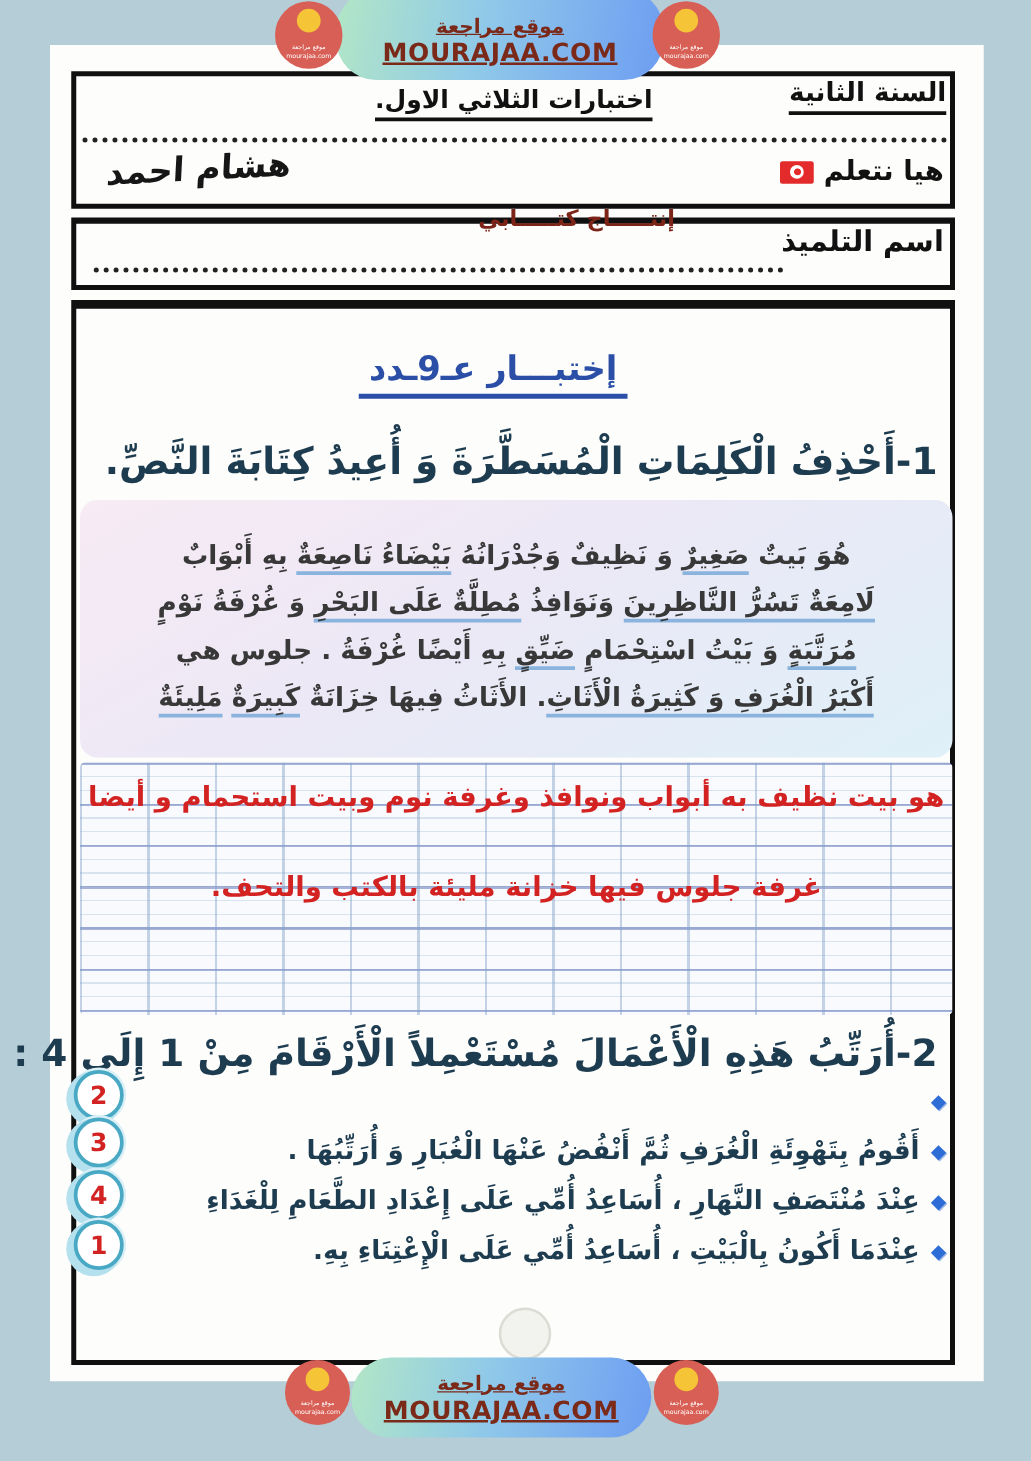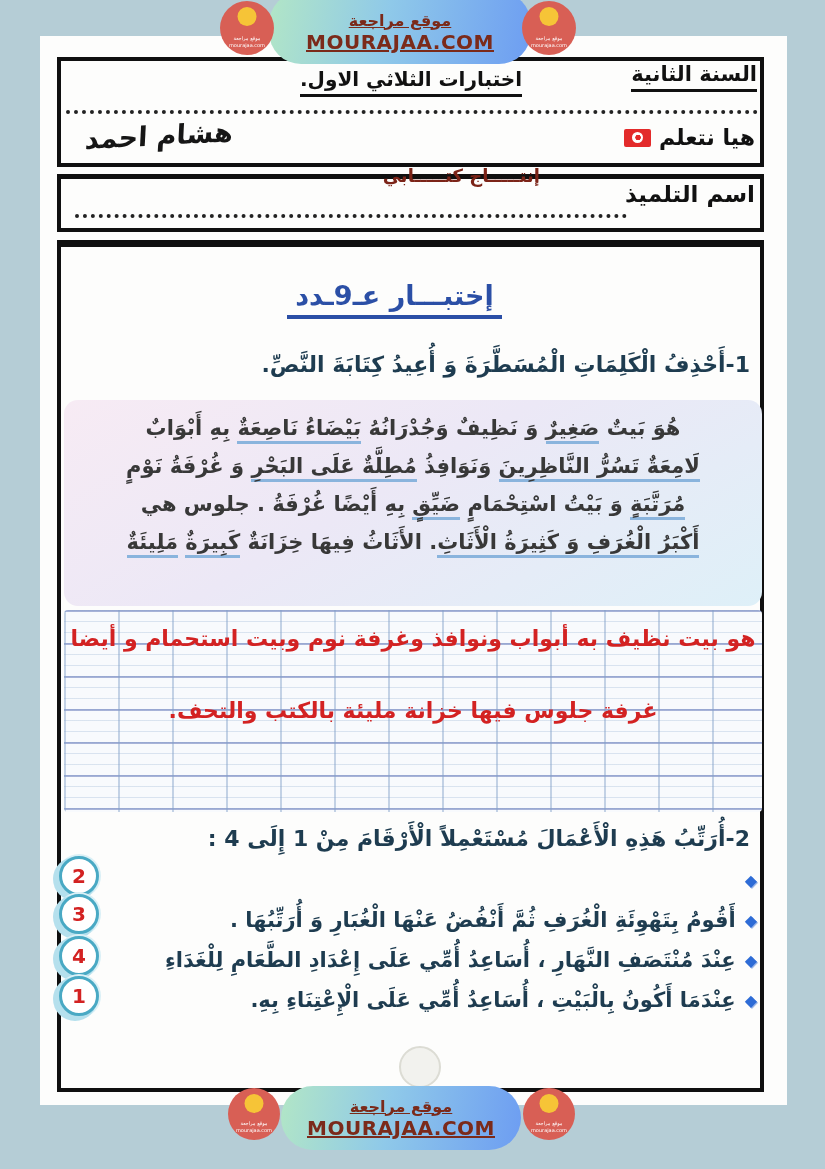--- a/index.html
+++ b/index.html
@@ -47,26 +47,26 @@
 
   .name-box{position:absolute;left:57px;top:174px;width:707px;height:58px;border:4px solid #101010;border-top-width:5px;box-sizing:border-box;}
   .name-label{position:absolute;right:70px;top:181px;font-size:23px;font-weight:bold;color:#111;direction:rtl;}
   .dots-name{left:75px;top:214px;width:552px;}
 
   
   .main-box{position:absolute;left:57px;top:240px;width:707px;height:852px;border:4px solid #101010;border-top-width:7px;box-sizing:border-box;}
   .title-wrap{position:absolute;left:57px;top:280px;width:675px;text-align:center;}
   .title-inner{display:inline-block;font-size:27px;font-weight:bold;color:#2b4fa6;
                border-bottom:4px solid #2b4fa6;padding:0 8px 4px;direction:rtl;}
-  .q-heading{position:absolute;right:75px;direction:rtl;font-size:22px;font-weight:bold;color:#1e3c50;}
+  .q-heading{position:absolute;right:75px;direction:rtl;font-size:30px;font-weight:bold;color:#1e3c50;}
   .q1-heading{top:352px;}
   .q2-heading{top:826px;}
 
   .passage{position:absolute;left:64px;top:400px;width:698px;height:206px;border-radius:14px;
-           background:linear-gradient(150deg,#f7ebf4 0%,#ece8f6 45%,#def0f8 100%);padding-top:9px;box-sizing:border-box;}
+           background:linear-gradient(150deg,#f7ebf4 0%,#ece8f6 45%,#def0f8 100%);padding-top:25px;box-sizing:border-box;}
   .p-line{text-align:center;line-height:38px;font-size:21px;font-weight:bold;color:#383838;direction:rtl;white-space:nowrap;}
   .ul{border-bottom:3px solid #8ab4dd;padding-bottom:1px;}
 
   .answer-sheet{position:absolute;left:64px;top:610px;width:698px;height:202px;border-radius:4px;
     background-color:#f8fafd;
     background-image:
       repeating-linear-gradient(to right, rgba(130,160,200,.45) 0 2px, transparent 2px 54px),
       repeating-linear-gradient(to bottom, rgba(100,120,185,.55) 0 2px, transparent 2px 33px),
       repeating-linear-gradient(to bottom, rgba(160,185,215,.35) 0 1px, transparent 1px 11px);}
   .ans-line{position:absolute;width:100%;text-align:center;font-size:22px;font-weight:bold;color:#d32222;direction:rtl;white-space:nowrap;}

